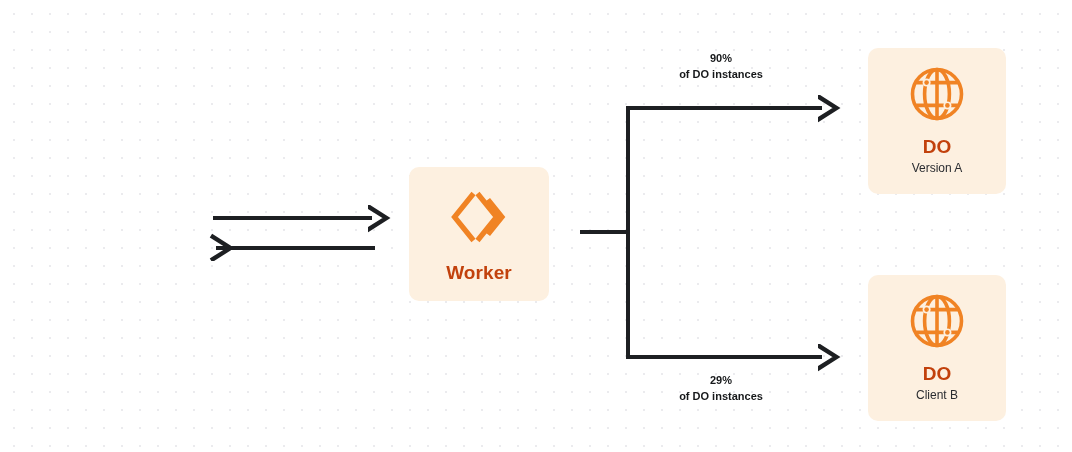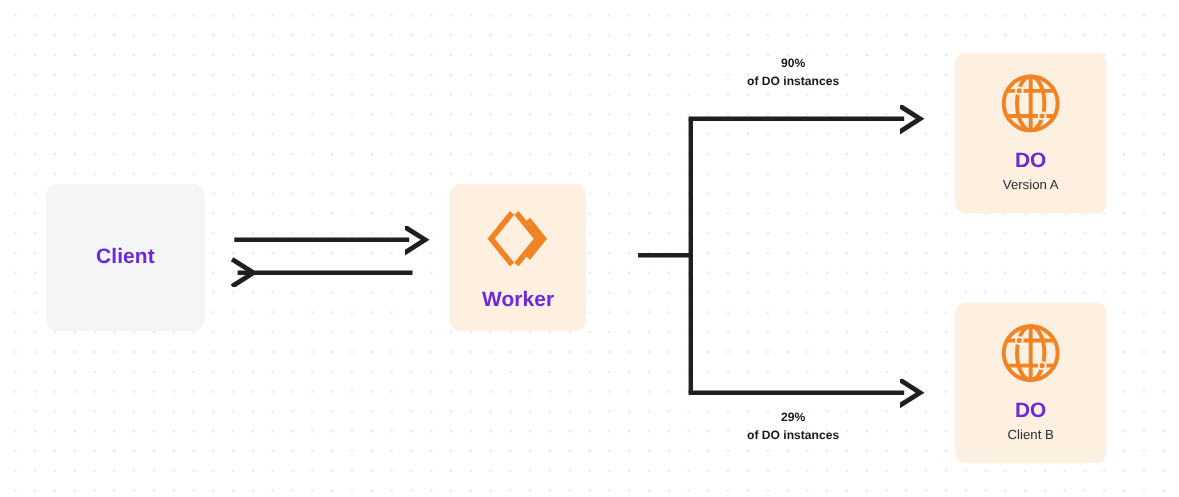--- a/index.html
+++ b/index.html
@@ -36,21 +36,21 @@
   .node-client {
     left: 42px;
     top: 167px;
     width: 144px;
     height: 134px;
     background: #f4f5f7;
   }
   .node-worker {
     left: 409px;
     top: 167px;
-    width: 124px;
+    width: 140px;
     height: 134px;
     background: #fdf0e0;
   }
   .node-do-a {
     left: 868px;
     top: 48px;
     width: 138px;
     height: 146px;
     background: #fdf0e0;
   }
@@ -58,21 +58,21 @@
     left: 868px;
     top: 275px;
     width: 138px;
     height: 146px;
     background: #fdf0e0;
   }
 
   .node-title {
     font-size: 19px;
     font-weight: bold;
-    color: #6d28d9;
+    color: #c2410c;
     letter-spacing: 0.1px;
     line-height: 1.1;
   }
   .node-sub {
     font-size: 12px;
     font-weight: normal;
     color: #2a2c30;
     line-height: 1.35;
     margin-top: 2px;
   }
@@ -149,23 +149,20 @@
 
     <g>
       <line x1="626" y1="108" x2="822" y2="108" stroke="#1d1f22" stroke-width="4" marker-end="url(#arrowR)"></line>
     </g>
 
     <g>
       <line x1="626" y1="357" x2="822" y2="357" stroke="#1d1f22" stroke-width="4" marker-end="url(#arrowR)"></line>
     </g>
   </svg>
 
-  <div class="node node-client">
-    <div class="node-title">Client</div>
-  </div>
 
   <div class="node node-worker">
     <div class="worker-icon-wrap">
       <svg width="66" height="66" viewBox="0 0 66 66" aria-hidden="true">
 
         <path d="M27.5 9.5 L8.5 33 L27.5 56.5" fill="none" stroke="#f08324" stroke-width="5.2" stroke-linejoin="miter" stroke-linecap="butt"></path>
 
         <path d="M31.5 9.5 L50.5 33 L31.5 56.5" fill="none" stroke="#f08324" stroke-width="5.2" stroke-linejoin="miter" stroke-linecap="butt"></path>
 
         <path d="M42.0 15.5 L56.0 33 L42.0 50.5" fill="none" stroke="#f08324" stroke-width="5.2" stroke-linejoin="miter" stroke-linecap="butt"></path>

